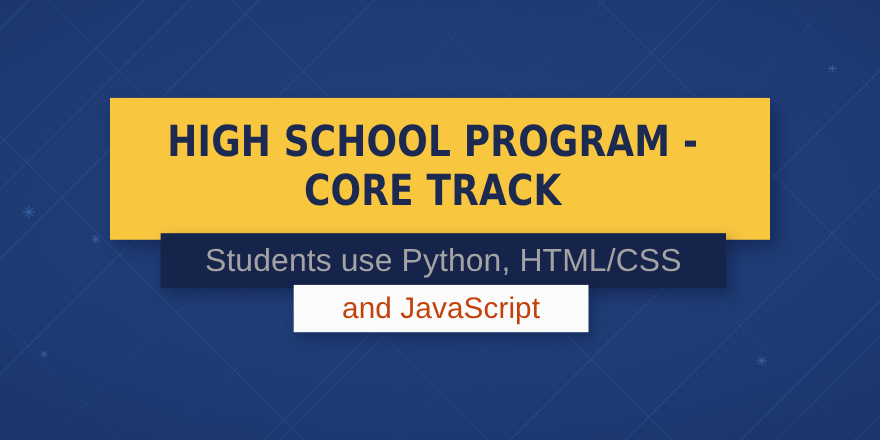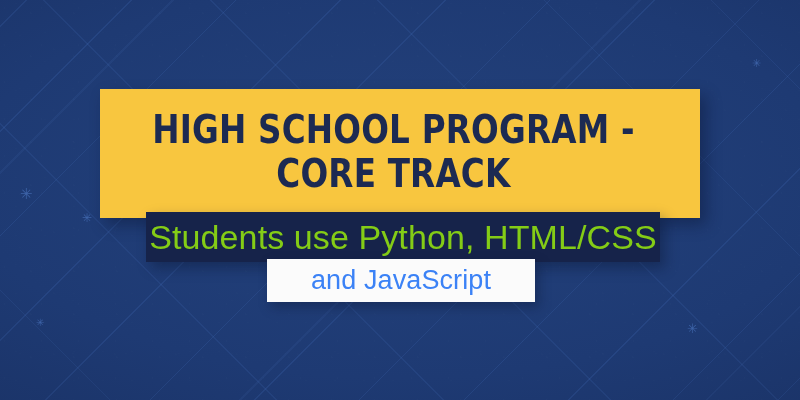--- a/index.html
+++ b/index.html
@@ -132,24 +132,24 @@
     height: 50px;
     background-color: #16234A;
     box-shadow: 5px 6px 12px rgba(8,18,45,0.38);
     display: flex;
     align-items: center;
     justify-content: center;
     box-sizing: border-box;
     padding: 0 12px;
   }
   #subtitle-line-1 {
-    color: #84cc16;
+    color: #a3a3a3;
     font-family: "Liberation Sans", sans-serif;
     font-weight: normal;
-    font-size: 34px;
+    font-size: 29px;
     line-height: 1;
     letter-spacing: 0.1px;
     white-space: nowrap;
   }
 
   
   #subtitle-band-light {
     position: absolute;
     left: 267px;
     top: 259px;
@@ -157,21 +157,21 @@
     height: 43px;
     background-color: #FBFBFB;
     box-shadow: 4px 5px 11px rgba(8,18,45,0.34);
     display: flex;
     align-items: center;
     justify-content: center;
     box-sizing: border-box;
     padding: 0 10px;
   }
   #subtitle-line-2 {
-    color: #3b82f6;
+    color: #c2410c;
     font-family: "Liberation Sans", sans-serif;
     font-weight: normal;
     font-size: 27px;
     line-height: 1;
     letter-spacing: 0.1px;
     white-space: nowrap;
   }
 </style>
 </head>
 <body>

